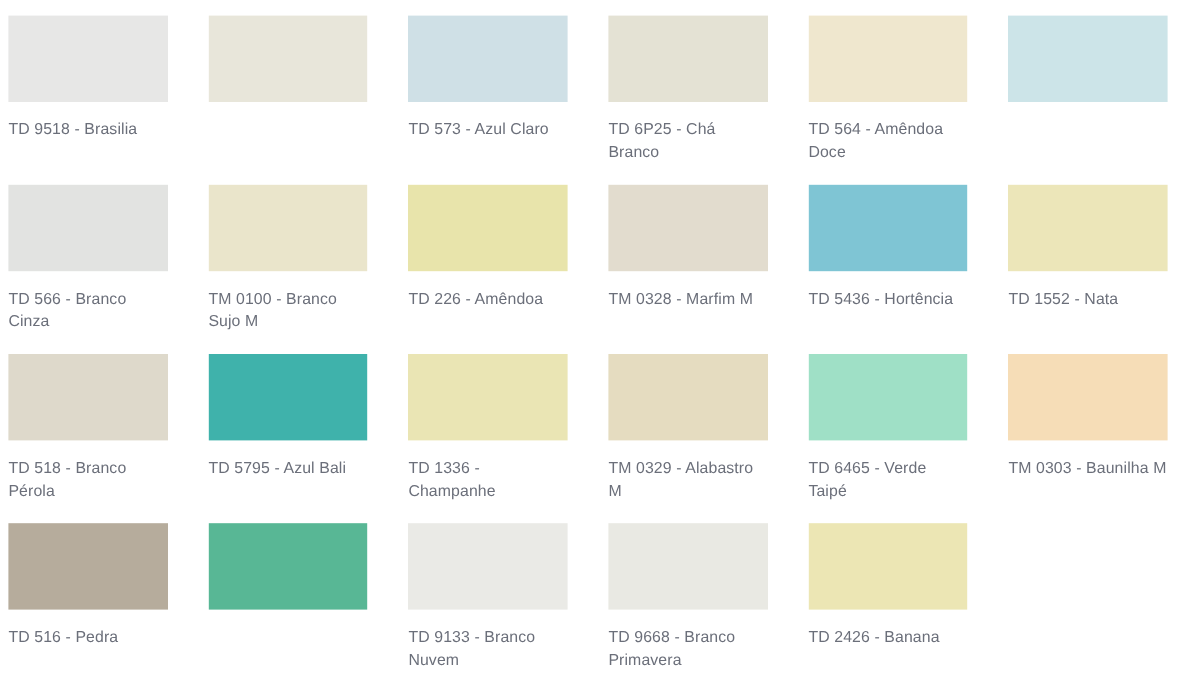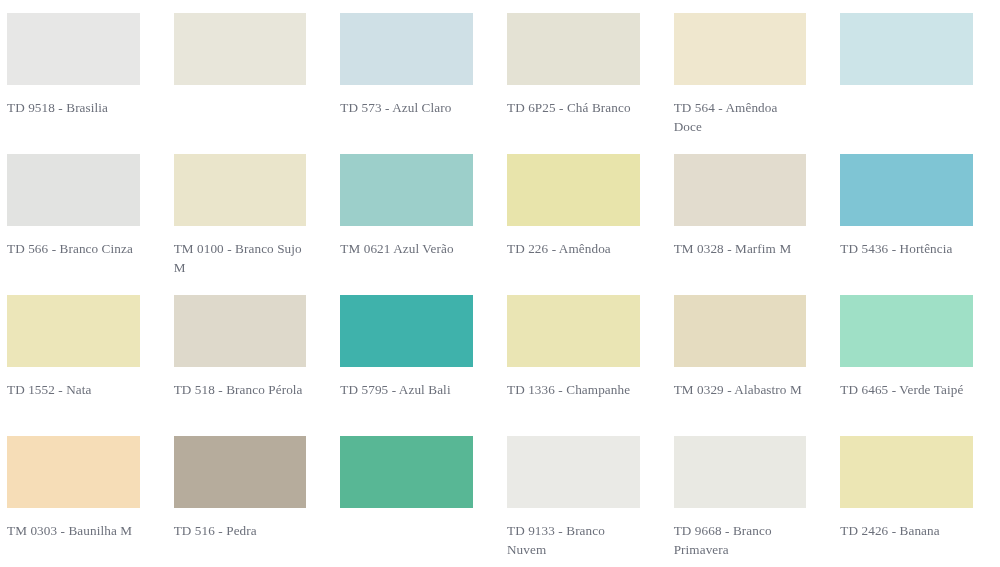--- a/index.html
+++ b/index.html
@@ -34,21 +34,20 @@
     height: 72px;
     display: block;
   }
   .swatch-label {
     margin-top: 13px;
     font-size: 13.2px;
     line-height: 19px;
     color: #6b6f7a;
     letter-spacing: 0.1px;
     word-wrap: break-word;
-    font-family: Liberation Serif, serif;
   }
 </style>
 </head>
 <body>
 
 <div id="swatch-grid">
     <div class="swatch-cell">
       <span class="swatch-chip" style="background: rgb(231, 231, 230);"></span>
       <div class="swatch-label">TD 9518 - Brasilia</div>
     </div>
@@ -70,24 +69,20 @@
     <div class="swatch-cell">
       <span class="swatch-chip" style="background: rgb(204, 228, 232);"></span>
     </div>
     <div class="swatch-cell">
       <span class="swatch-chip" style="background: rgb(226, 227, 225);"></span>
       <div class="swatch-label">TD 566 - Branco Cinza</div>
     </div>
     <div class="swatch-cell">
       <span class="swatch-chip" style="background: rgb(234, 229, 203);"></span>
       <div class="swatch-label">TM 0100 - Branco Sujo M</div>
-    </div>
-    <div class="swatch-cell">
-      <span class="swatch-chip" style="background: rgb(156, 207, 202);"></span>
-      <div class="swatch-label">TM 0621 Azul Verão</div>
     </div>
     <div class="swatch-cell">
       <span class="swatch-chip" style="background: rgb(232, 228, 171);"></span>
       <div class="swatch-label">TD 226 - Amêndoa</div>
     </div>
     <div class="swatch-cell">
       <span class="swatch-chip" style="background: rgb(226, 220, 206);"></span>
       <div class="swatch-label">TM 0328 - Marfim M</div>
     </div>
     <div class="swatch-cell">

